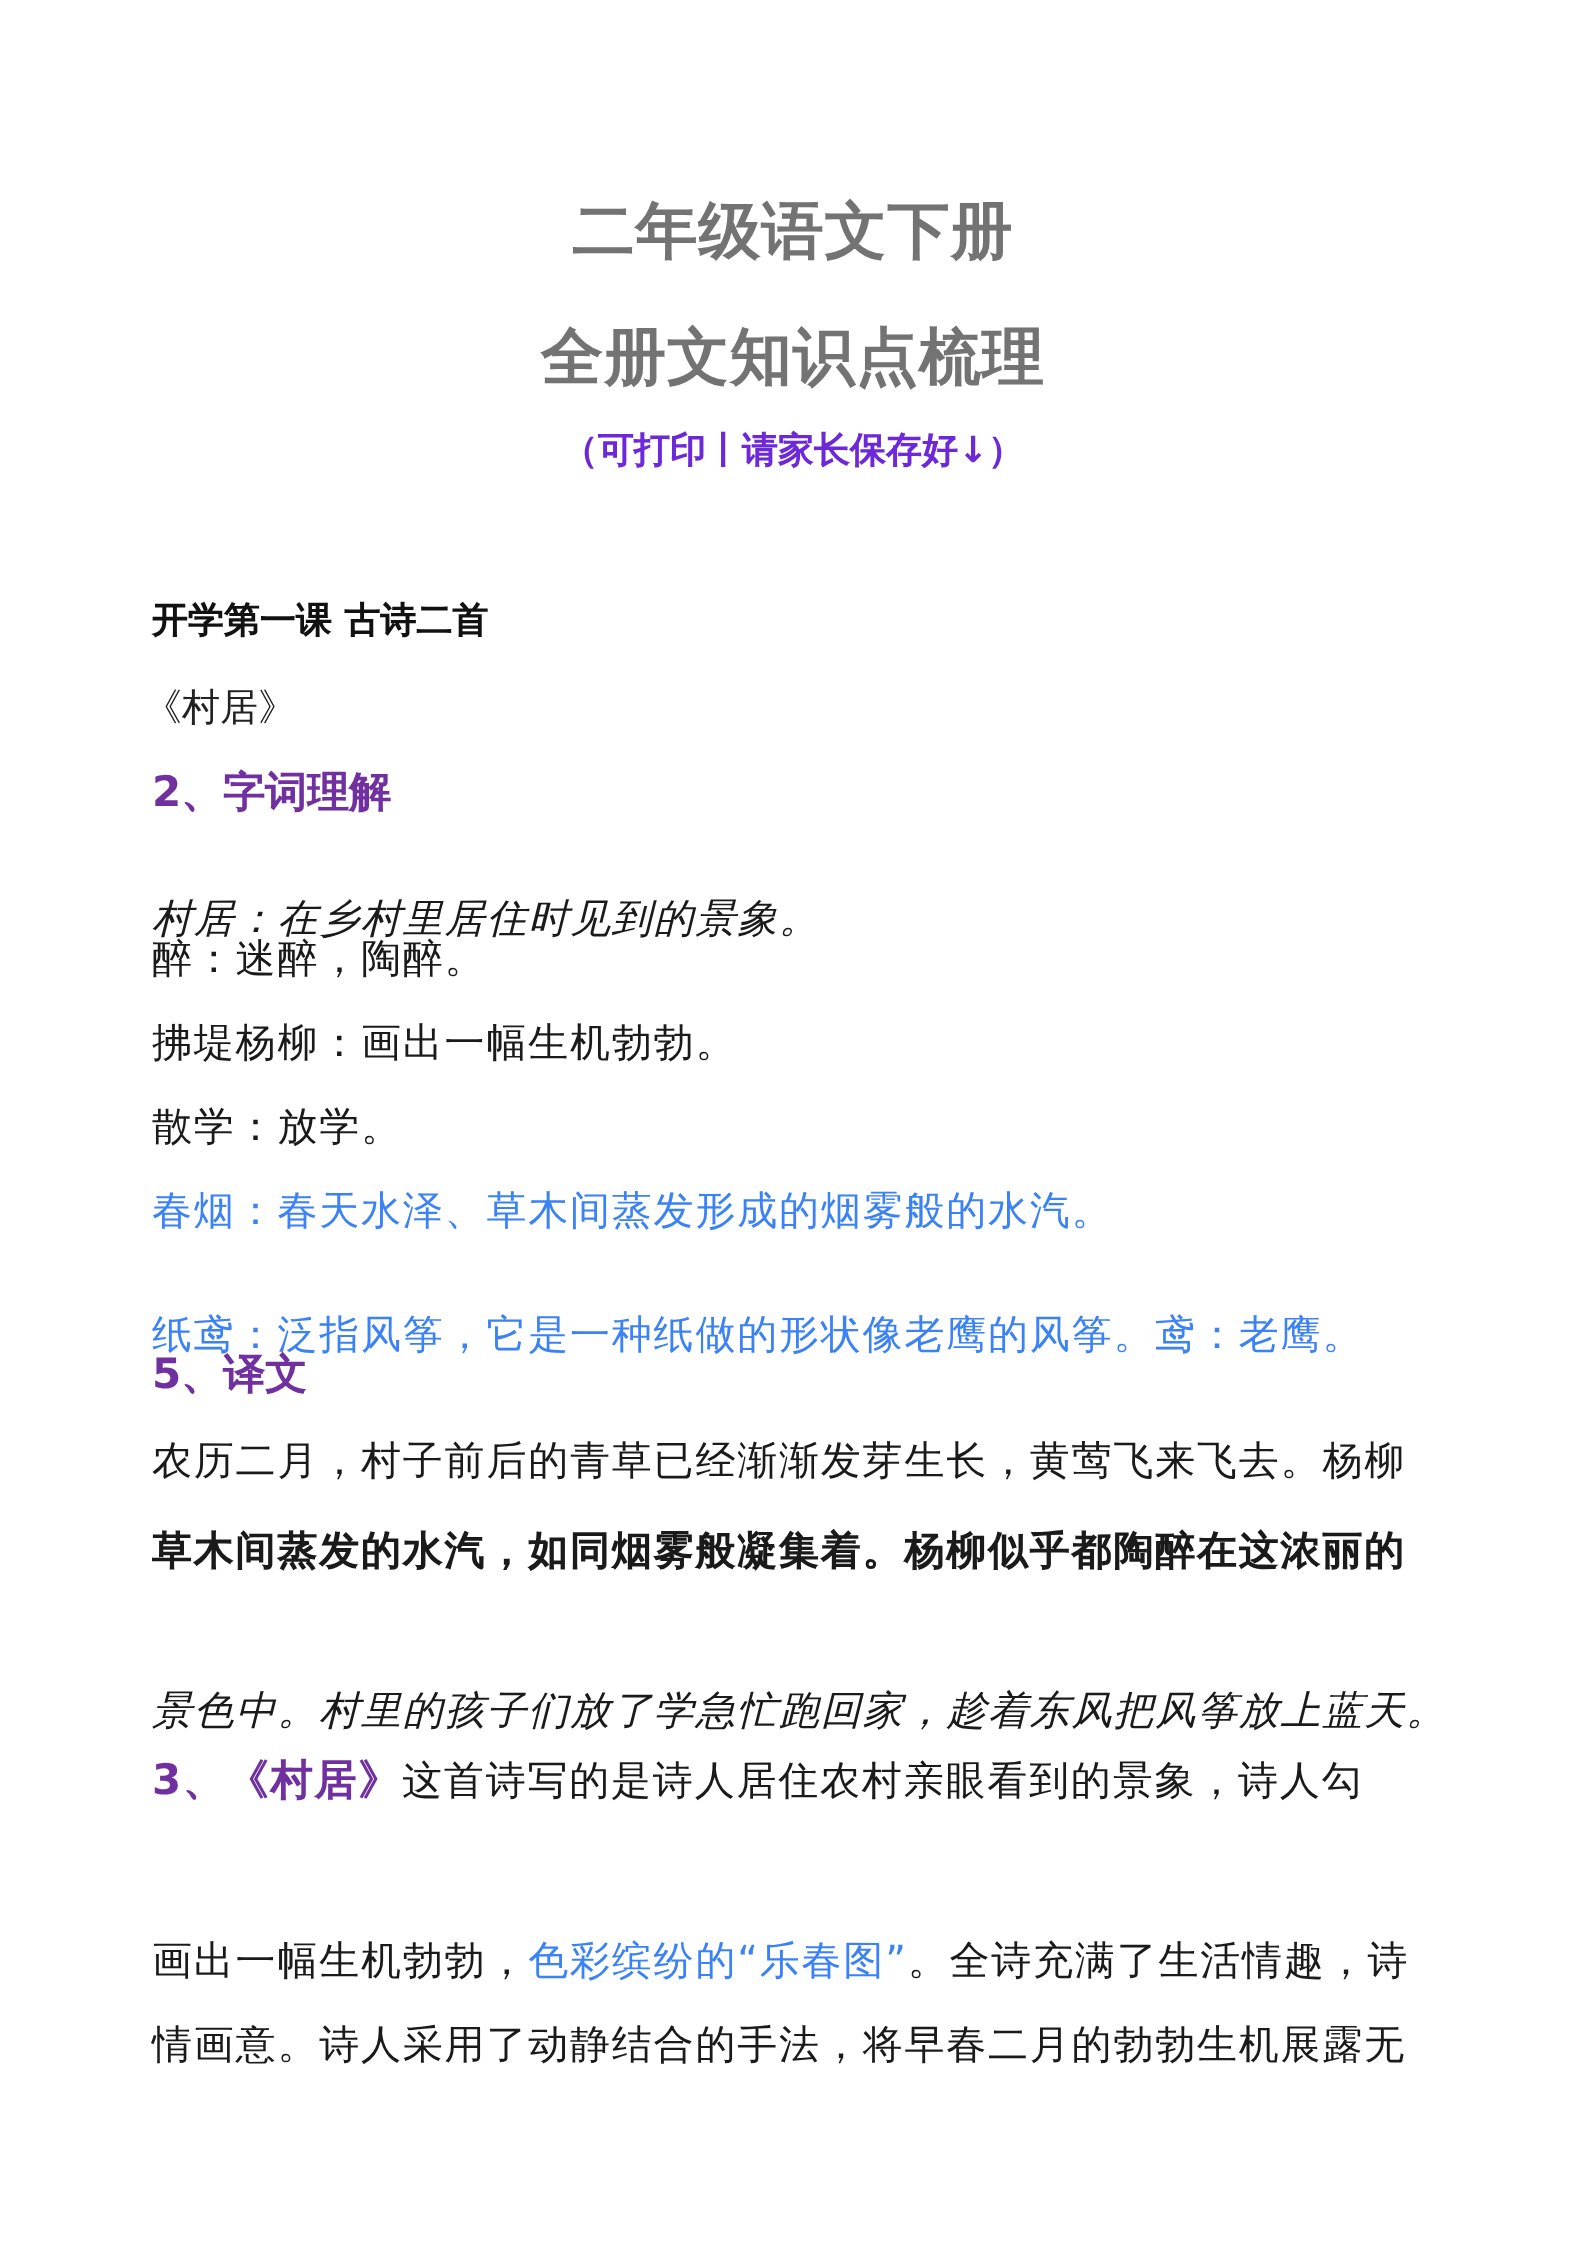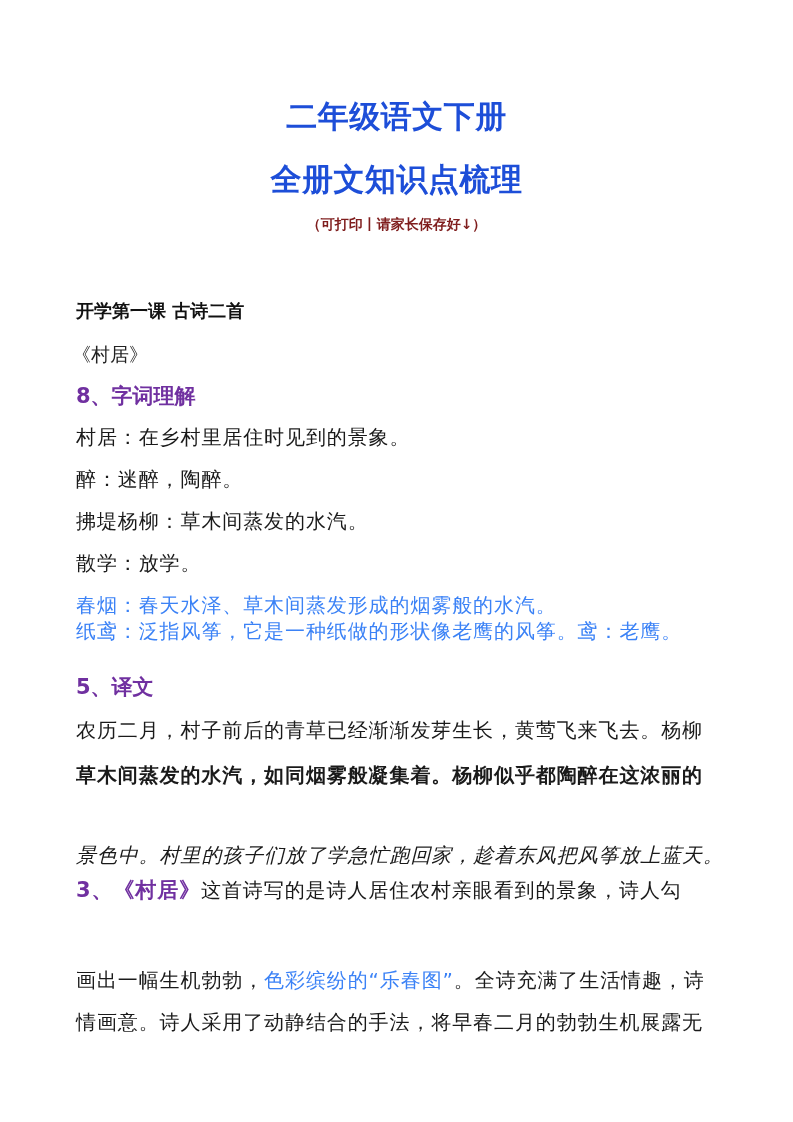--- a/index.html
+++ b/index.html
@@ -28,27 +28,27 @@
       line-height: 1;
     }
     .center {
       left: 0;
       width: 793px;
       text-align: center;
     }
     .title {
       font-weight: bold;
       font-size: 31px;
-      color: #1d4ed8;
+      color: #737373;
       letter-spacing: 0.5px;
     }
     .subtitle {
       font-weight: bold;
-      font-size: 14px;
-      color: #7f1d1d;
+      font-size: 18px;
+      color: #6d28d9;
     }
     .lesson-heading {
       font-weight: bold;
       font-size: 18px;
       color: #111111;
     }
     .poem-title {
       font-size: 19px;
       color: #222222;
       left: 72px;
@@ -76,27 +76,27 @@
 
 <div class="page">
 
   <div class="line center title" style="top:101px;">二年级语文下册</div>
   <div class="line center title" style="top:164px;">全册文知识点梳理</div>
   <div class="line center subtitle" style="top:217px;">（可打印丨请家长保存好↓）</div>
 
   <div class="line lesson-heading" style="top:302px;">开学第一课 古诗二首</div>
   <div class="line poem-title" style="top:345px;">《村居》</div>
 
-  <div class="line section-heading" style="top:386px;">8、字词理解</div>
-  <div class="line body-text" style="top:427px;">村居：在乡村里居住时见到的景象。</div>
+  <div class="line section-heading" style="top:386px;">2、字词理解</div>
+  <div class="line body-text" style="top:449px;font-style:italic;">村居：在乡村里居住时见到的景象。</div>
   <div class="line body-text" style="top:469px;">醉：迷醉，陶醉。</div>
-  <div class="line body-text" style="top:511px;">拂堤杨柳：草木间蒸发的水汽。</div>
+  <div class="line body-text" style="top:511px;">拂堤杨柳：画出一幅生机勃勃。</div>
   <div class="line body-text" style="top:553px;">散学：放学。</div>
   <div class="line body-text red" style="top:595px;">春烟：春天水泽、草木间蒸发形成的烟雾般的水汽。</div>
-  <div class="line body-text red" style="top:621px;">纸鸢：泛指风筝，它是一种纸做的形状像老鹰的风筝。鸢：老鹰。</div>
+  <div class="line body-text red" style="top:657px;">纸鸢：泛指风筝，它是一种纸做的形状像老鹰的风筝。鸢：老鹰。</div>
 
   <div class="line section-heading" style="top:677px;">5、译文</div>
   <div class="line body-text" style="top:720px;">农历二月，村子前后的青草已经渐渐发芽生长，黄莺飞来飞去。杨柳</div>
   <div class="line body-text" style="top:765px;font-weight:bold;">草木间蒸发的水汽，如同烟雾般凝集着。杨柳似乎都陶醉在这浓丽的</div>
   <div class="line body-text" style="top:845px;font-style:italic;">景色中。村里的孩子们放了学急忙跑回家，趁着东风把风筝放上蓝天。</div>
 
   <div class="line body-text" style="top:880px;text-align:center;">
     <span class="purple-bold" style="font-size:21px;">3、</span><span class="purple-bold" style="font-size:21px;">《村居》</span><span>这首诗写的是诗人居住农村亲眼看到的景象，诗人勾</span>
   </div>
   <div class="line body-text" style="top:1012px;">情画意。诗人采用了动静结合的手法，将早春二月的勃勃生机展露无</div>

